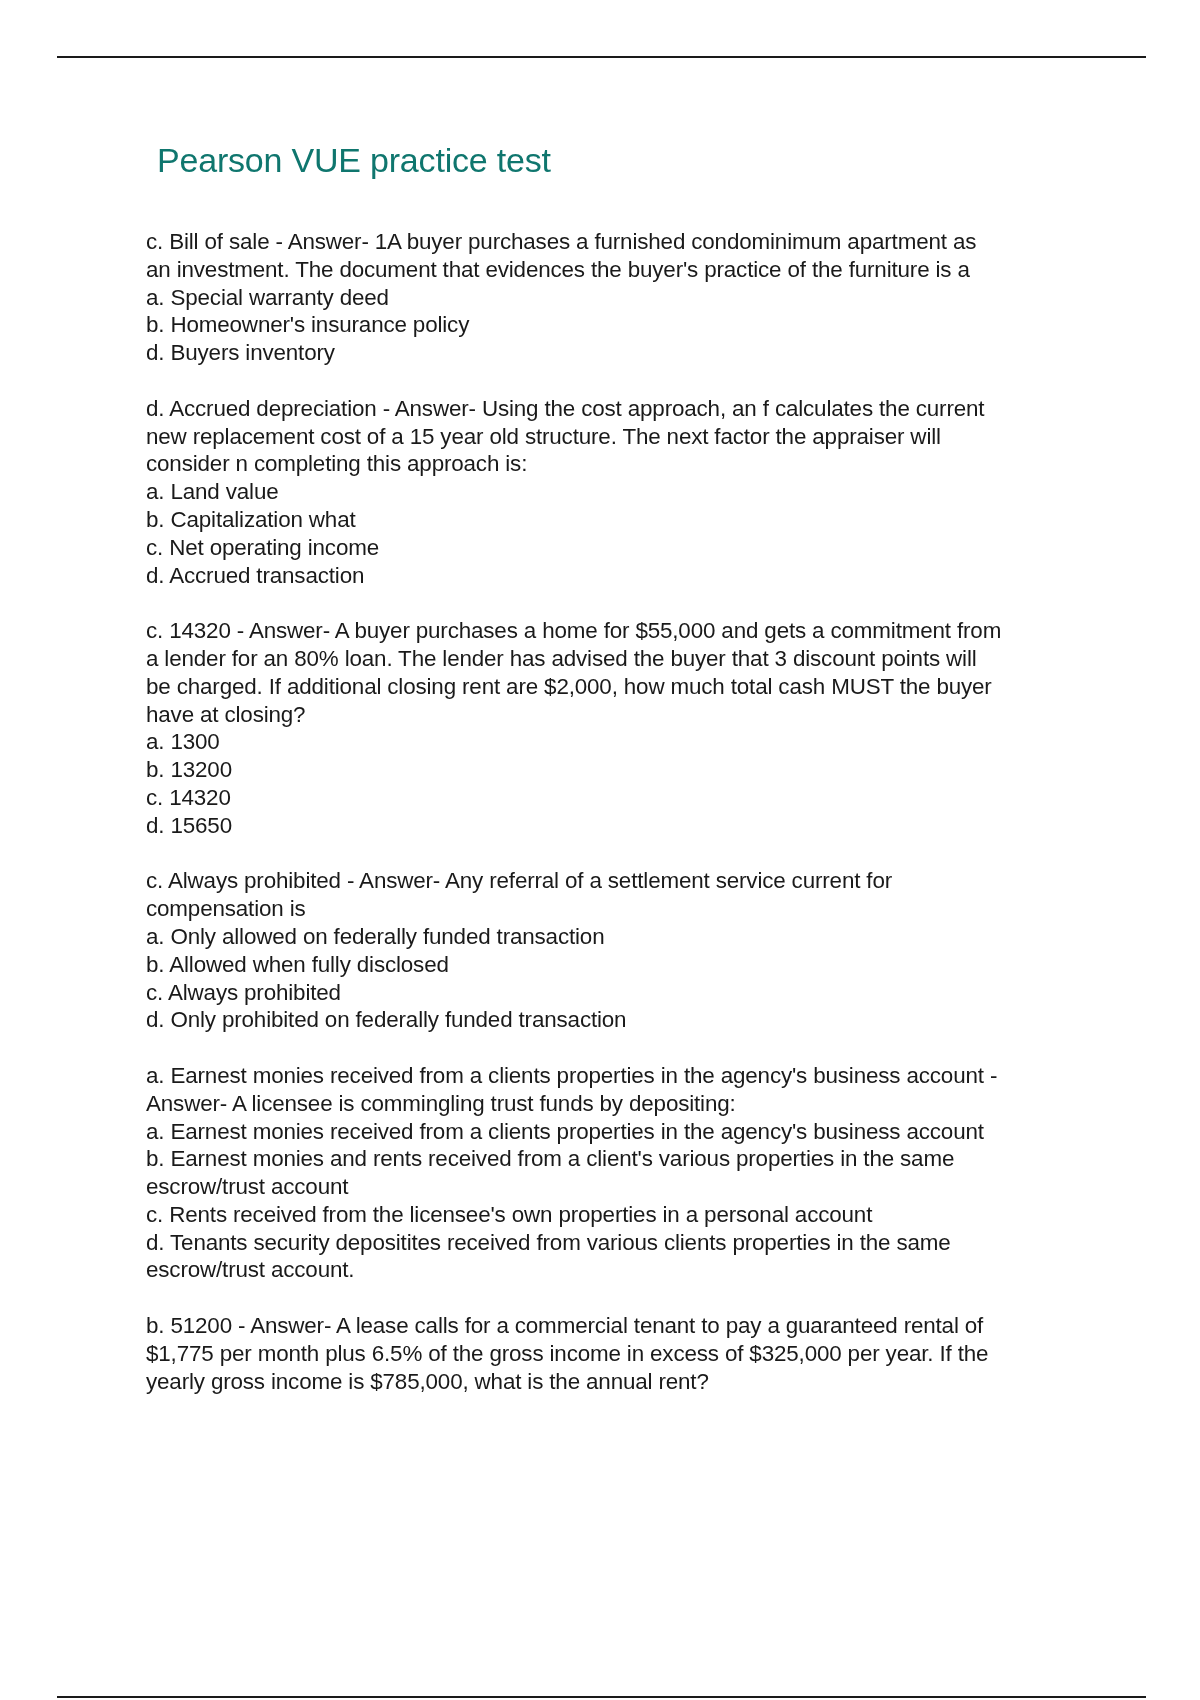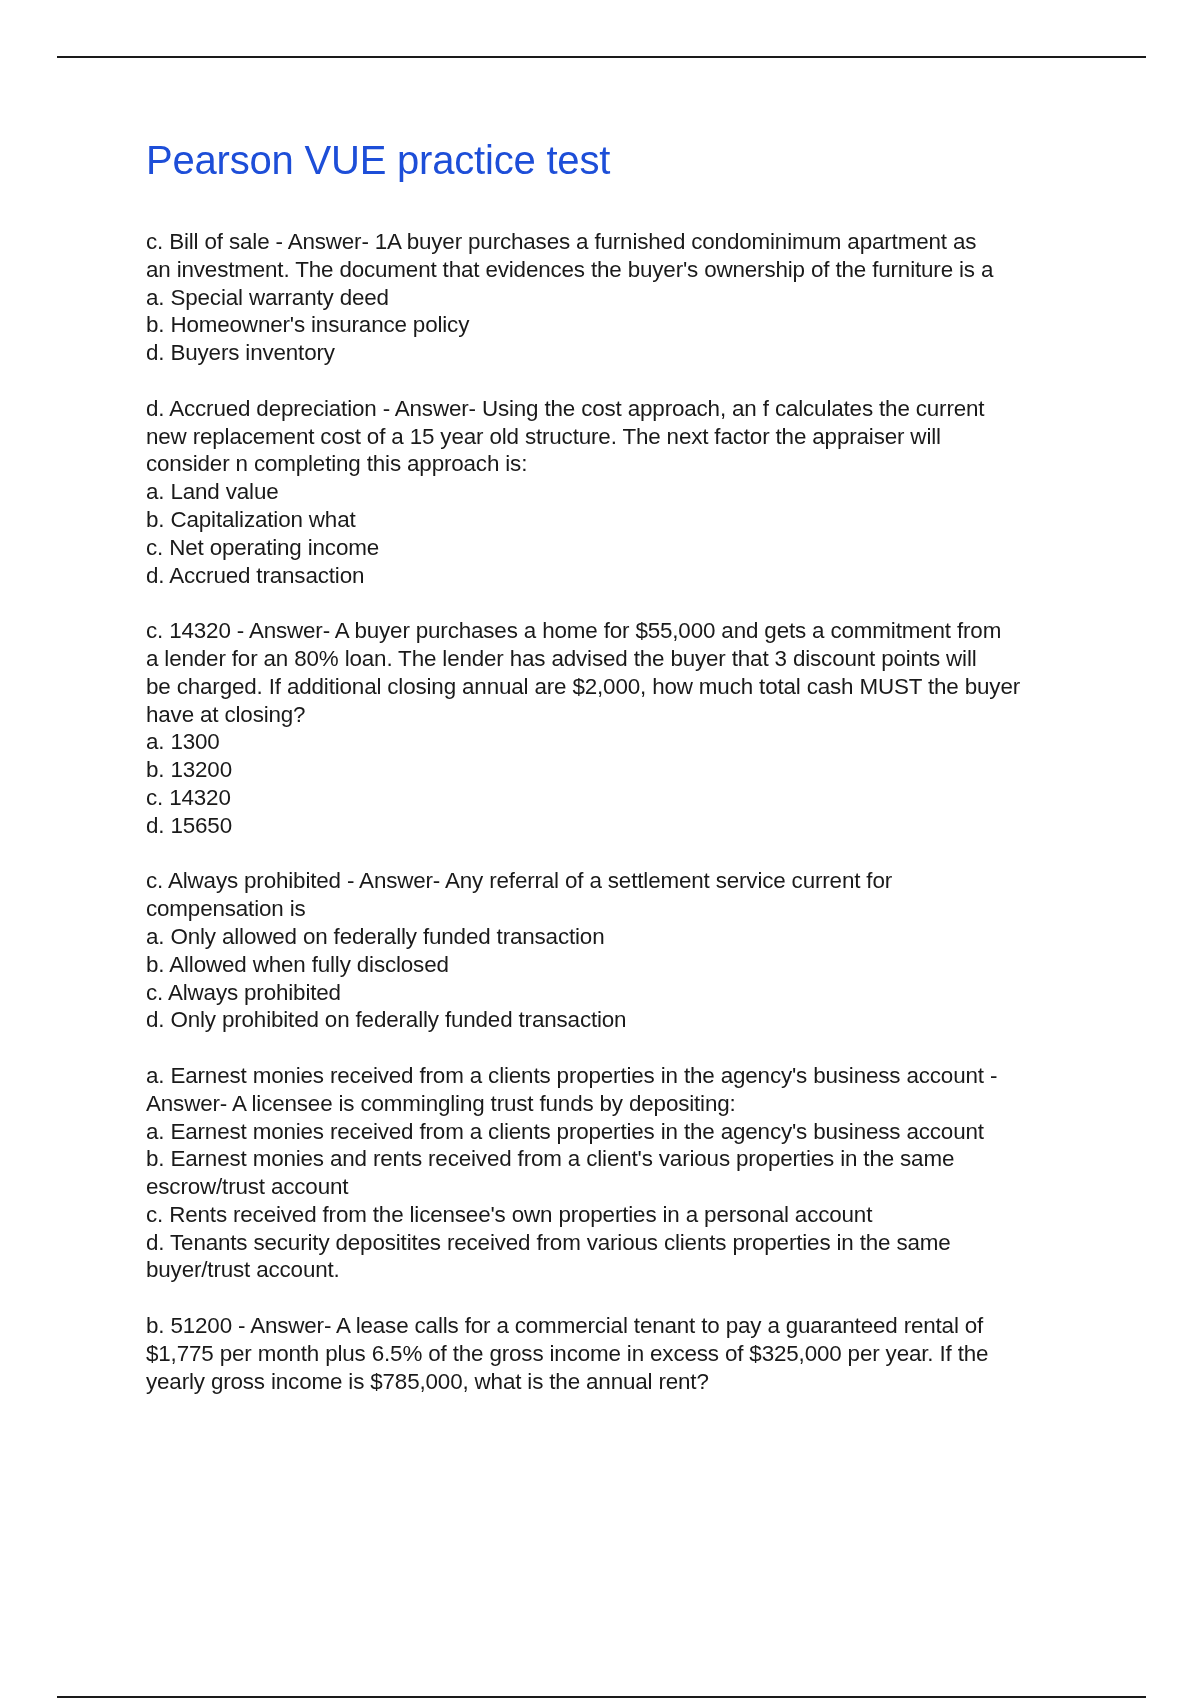--- a/index.html
+++ b/index.html
@@ -24,25 +24,25 @@
     }
     .rule.top { top: 56px; }
     .rule.bottom { top: 1696px; }
     .content {
       position: absolute;
       left: 146px;
       top: 140px;
       width: 960px;
     }
     .doc-title {
-      font-size: 40px;
+      font-size: 34px;
       line-height: 40px;
-      margin: 0 0 48px 0;
+      margin: 0 0 48px 11px;
       font-weight: normal;
-      color: #1d4ed8;
+      color: #0f766e;
       letter-spacing: -0.2px;
     }
     .qa-block {
       font-size: 22.4px;
       line-height: 27.8px;
       margin: 0 0 27.8px 0;
       letter-spacing: -0.15px;
     }
     .qa-line {
       display: block;
@@ -52,40 +52,40 @@
 </head>
 <body>
 
 <div class="rule top"></div>
 
 <div class="content">
   <h1 class="doc-title">Pearson VUE practice test</h1>
 
   <div class="qa-block">
     <span class="qa-line">c. Bill of sale - Answer- 1A buyer purchases a furnished condominimum apartment as</span>
-    <span class="qa-line">an investment. The document that evidences the buyer's ownership of the furniture is a</span>
+    <span class="qa-line">an investment. The document that evidences the buyer's practice of the furniture is a</span>
     <span class="qa-line">a. Special warranty deed</span>
     <span class="qa-line">b. Homeowner's insurance policy</span>
     <span class="qa-line">d. Buyers inventory</span>
   </div>
 
   <div class="qa-block">
     <span class="qa-line">d. Accrued depreciation - Answer- Using the cost approach, an f calculates the current</span>
     <span class="qa-line">new replacement cost of a 15 year old structure. The next factor the appraiser will</span>
     <span class="qa-line">consider n completing this approach is:</span>
     <span class="qa-line">a. Land value</span>
     <span class="qa-line">b. Capitalization what</span>
     <span class="qa-line">c. Net operating income</span>
     <span class="qa-line">d. Accrued transaction</span>
   </div>
 
   <div class="qa-block">
     <span class="qa-line">c. 14320 - Answer- A buyer purchases a home for $55,000 and gets a commitment from</span>
     <span class="qa-line">a lender for an 80% loan. The lender has advised the buyer that 3 discount points will</span>
-    <span class="qa-line">be charged. If additional closing annual are $2,000, how much total cash MUST the buyer</span>
+    <span class="qa-line">be charged. If additional closing rent are $2,000, how much total cash MUST the buyer</span>
     <span class="qa-line">have at closing?</span>
     <span class="qa-line">a. 1300</span>
     <span class="qa-line">b. 13200</span>
     <span class="qa-line">c. 14320</span>
     <span class="qa-line">d. 15650</span>
   </div>
 
   <div class="qa-block">
     <span class="qa-line">c. Always prohibited - Answer- Any referral of a settlement service current for</span>
     <span class="qa-line">compensation is</span>
@@ -96,21 +96,21 @@
   </div>
 
   <div class="qa-block">
     <span class="qa-line">a. Earnest monies received from a clients properties in the agency's business account -</span>
     <span class="qa-line">Answer- A licensee is commingling trust funds by depositing:</span>
     <span class="qa-line">a. Earnest monies received from a clients properties in the agency's business account</span>
     <span class="qa-line">b. Earnest monies and rents received from a client's various properties in the same</span>
     <span class="qa-line">escrow/trust account</span>
     <span class="qa-line">c. Rents received from the licensee's own properties in a personal account</span>
     <span class="qa-line">d. Tenants security depositites received from various clients properties in the same</span>
-    <span class="qa-line">buyer/trust account.</span>
+    <span class="qa-line">escrow/trust account.</span>
   </div>
 
   <div class="qa-block">
     <span class="qa-line">b. 51200 - Answer- A lease calls for a commercial tenant to pay a guaranteed rental of</span>
     <span class="qa-line">$1,775 per month plus 6.5% of the gross income in excess of $325,000 per year. If the</span>
     <span class="qa-line">yearly gross income is $785,000, what is the annual rent?</span>
   </div>
 </div>
 
 <div class="rule bottom"></div>

